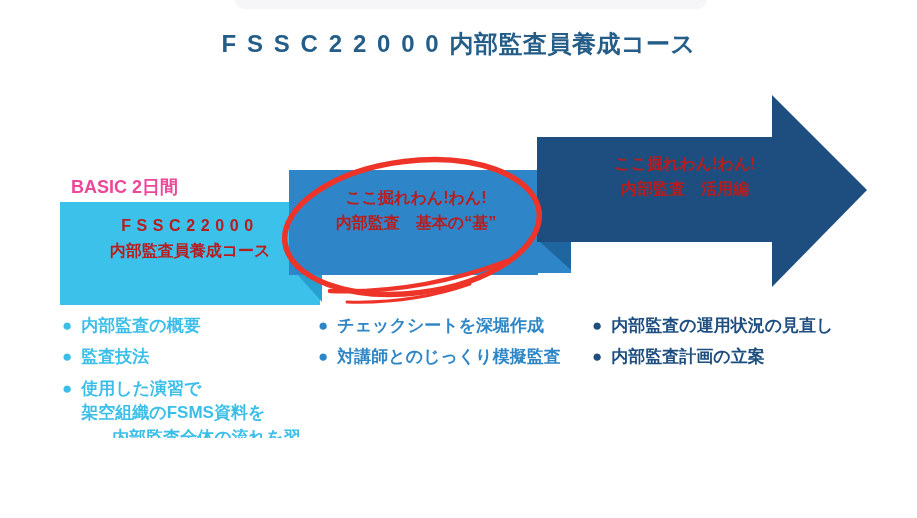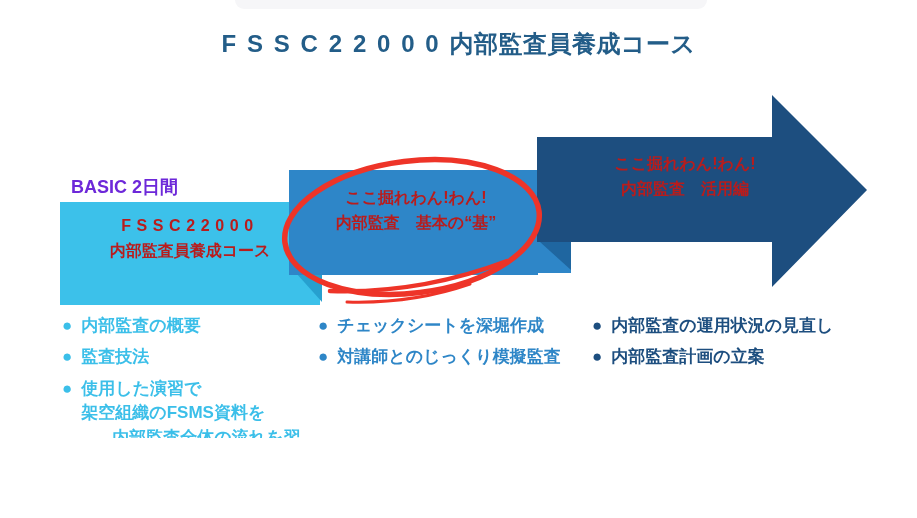--- a/index.html
+++ b/index.html
@@ -11,21 +11,21 @@
   .abs{position:absolute;}
 
   .title{
     left:0;top:28px;width:917px;text-align:center;
     font-size:24px;font-weight:bold;color:#235d88;white-space:nowrap;
   }
   .title .latin{letter-spacing:0.45em;}
   .title .jp{letter-spacing:0.02em;}
 
   .step-label{font-size:18px;font-weight:bold;white-space:nowrap;}
-  .basic-label{left:71px;top:175px;color:#6d28d9;}
+  .basic-label{left:71px;top:175px;color:#ec4899;}
   .step1-label{left:303px;top:137px;color:#e8332b;font-size:17px;}
   .step2-label{left:537px;top:105px;color:#141414;font-size:17px;}
 
   .badge{
     display:inline-flex;align-items:center;justify-content:center;
     width:19px;height:19px;border-radius:50%;color:#fff;
     font-size:13px;font-weight:bold;vertical-align:-3px;margin:0 4px;
   }
   .badge.red{background:#e8332b;}
   .badge.black{background:#141414;}

